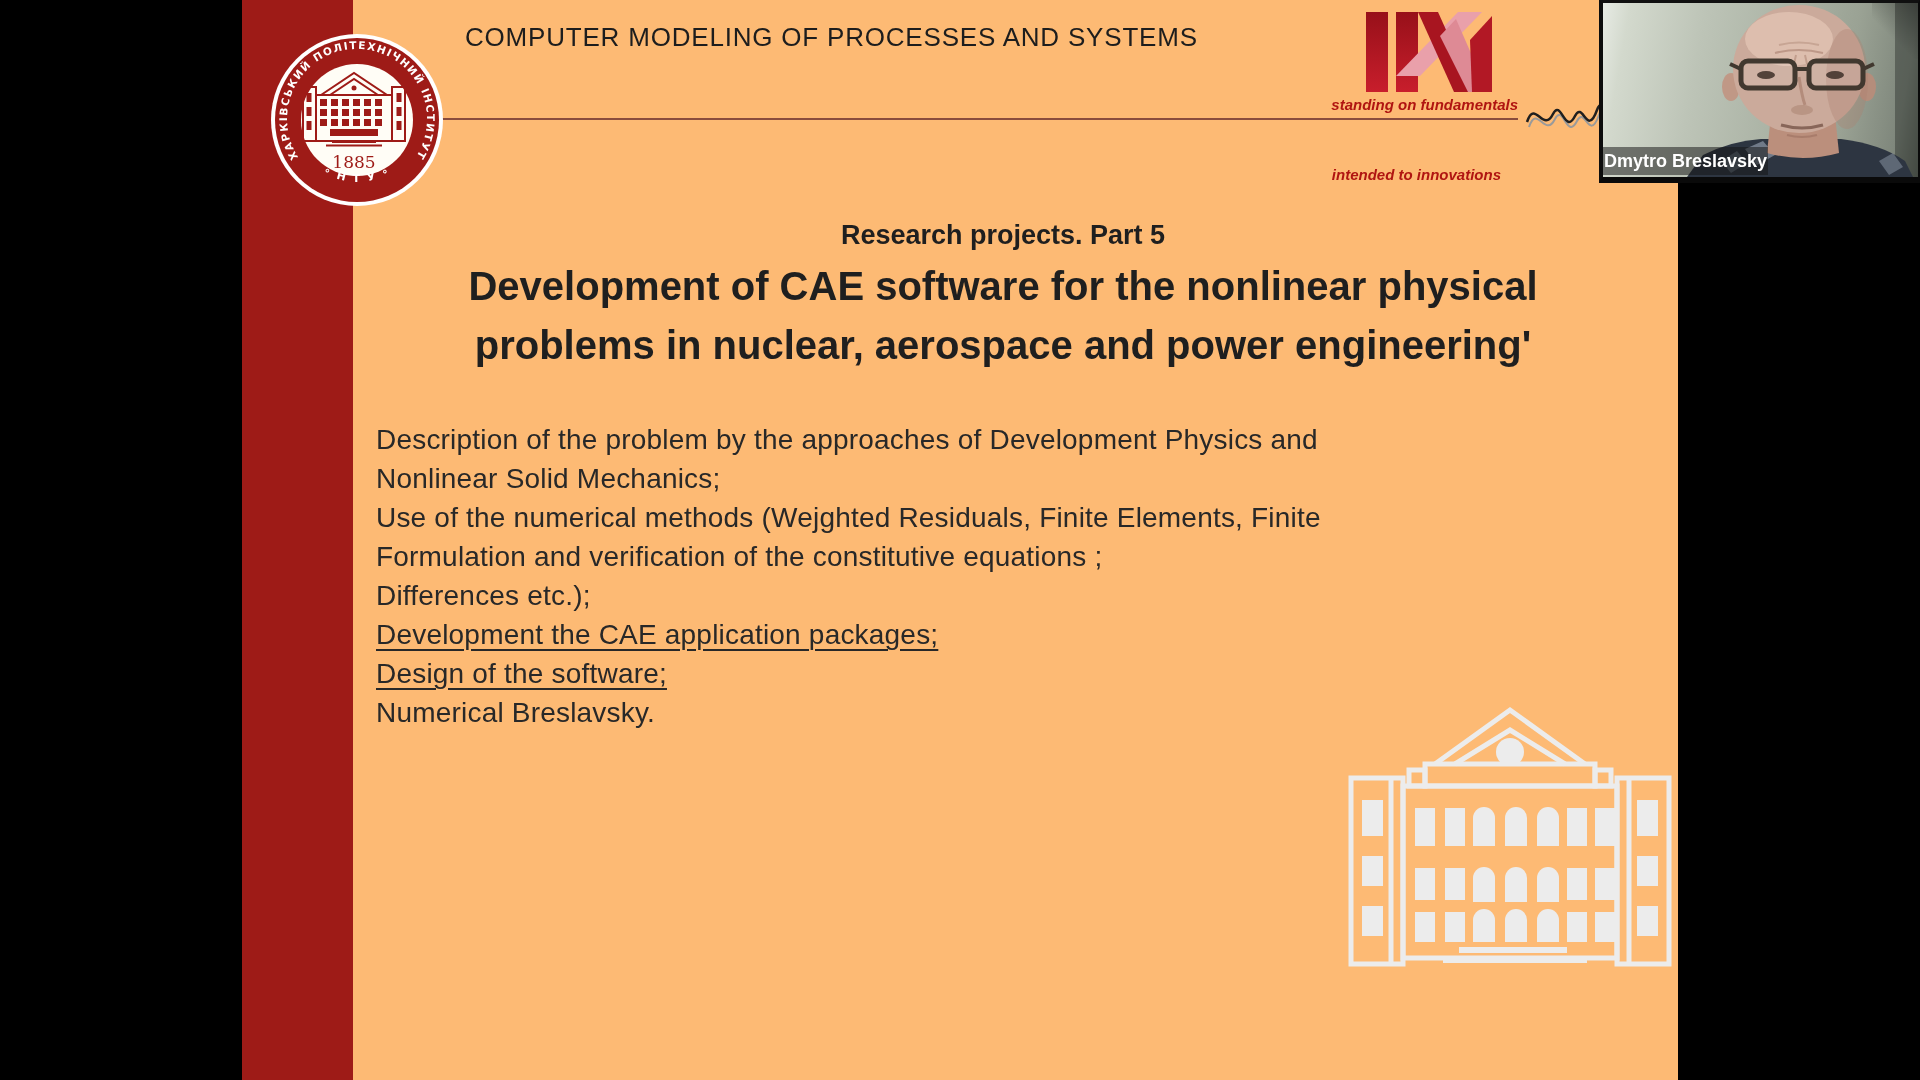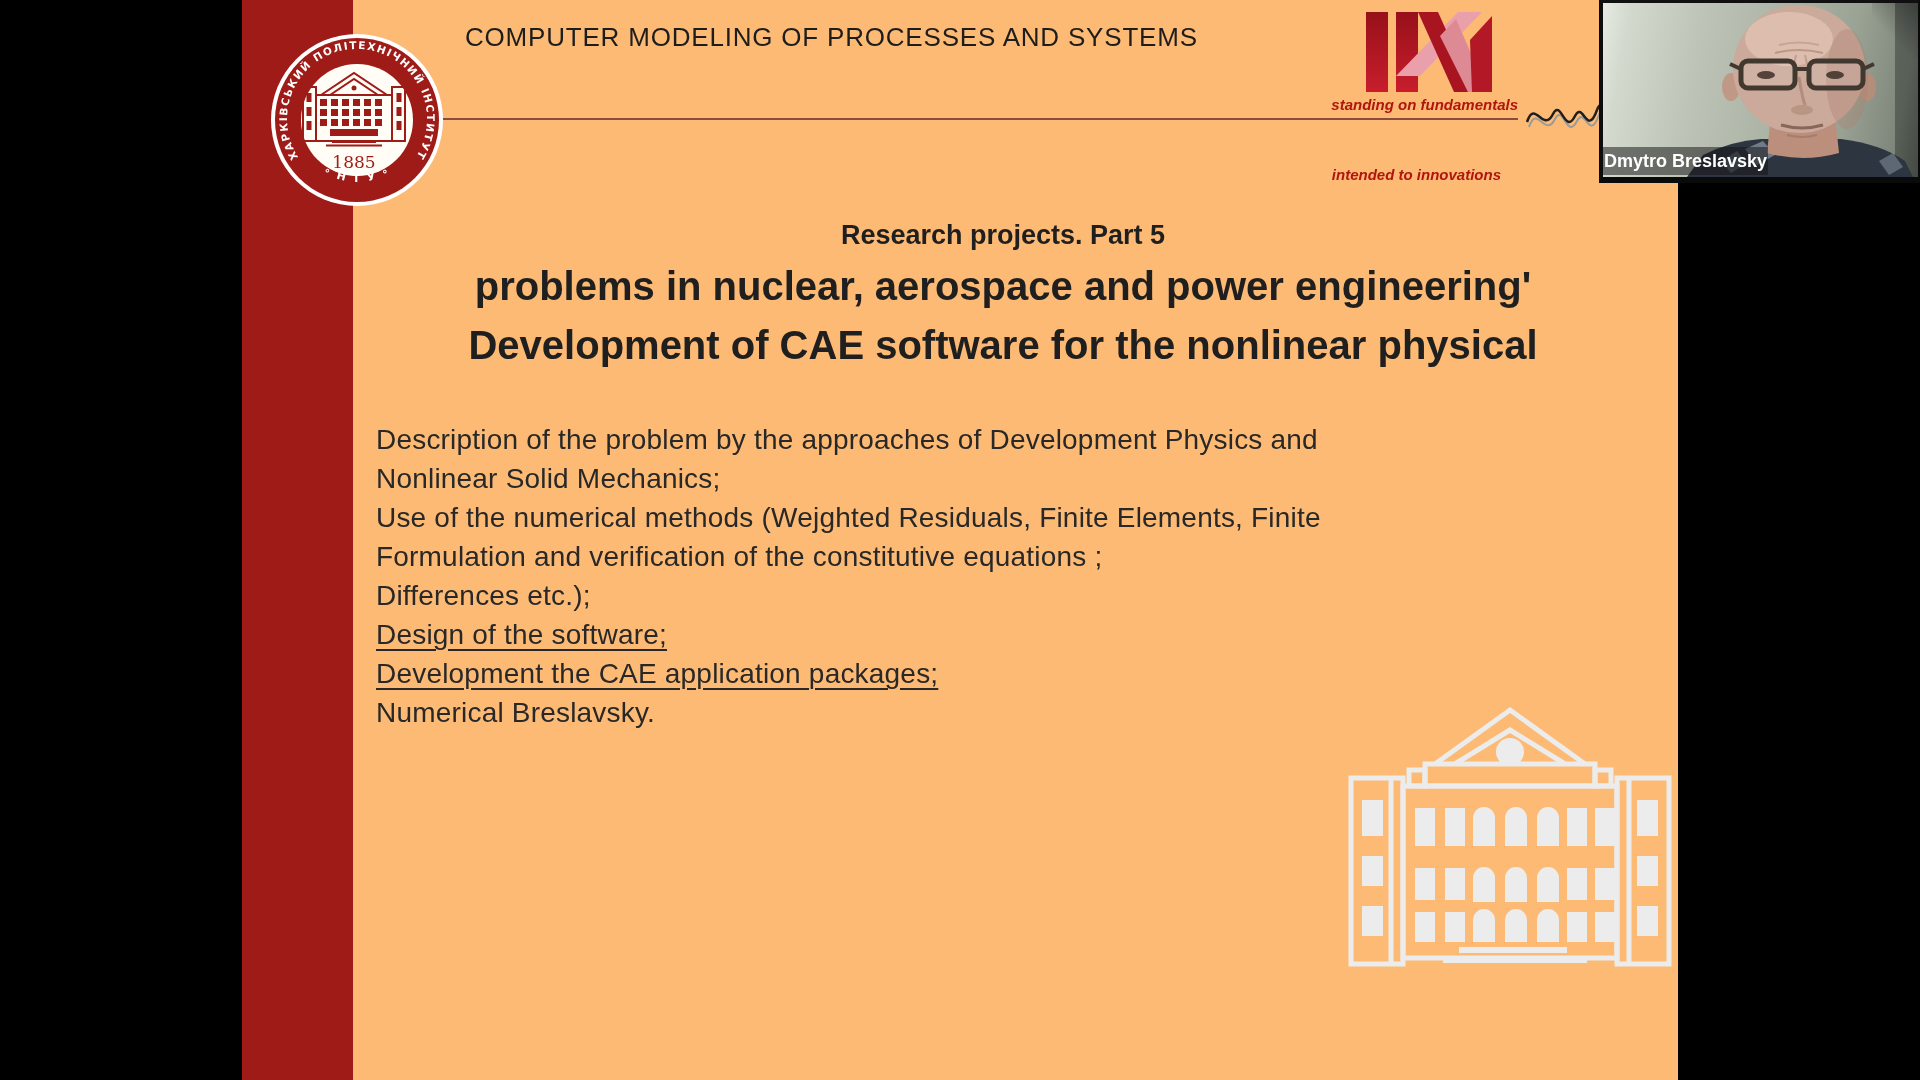--- a/index.html
+++ b/index.html
@@ -96,33 +96,33 @@
     <div class="tagline bottom">intended to innovations</div>
 
     <svg class="squiggle" width="96" height="72" viewBox="0 0 96 72">
       <path d="M4,44 C12,20 20,56 30,36 C38,20 42,58 52,38 C60,22 64,60 74,32 C80,16 88,44 93,28" stroke="#9a9a9a" stroke-width="2" fill="none" transform="translate(2,5)"></path>
       <path d="M4,44 C12,20 20,56 30,36 C38,20 42,58 52,38 C60,22 64,60 74,32 C80,16 88,44 93,28" stroke="#1f1f1f" stroke-width="2.5" fill="none"></path>
     </svg>
 
     <div class="title-block">
       <div class="subtitle">Research projects. Part 5</div>
       <div class="main-title">
+        <div>Development of CAE software for the nonlinear physical</div>
         <div>problems in nuclear, aerospace and power engineering'</div>
-        <div>Development of CAE software for the nonlinear physical</div>
       </div>
     </div>
 
     <div class="body-block">
       <div class="body-line">Description of the problem by the approaches of Development Physics and</div>
       <div class="body-line">Nonlinear Solid Mechanics;</div>
       <div class="body-line">Use of the numerical methods (Wejghted Residuals, Finite Elements, Finite</div>
       <div class="body-line">Formulation and verification of the constitutive equations ;</div>
       <div class="body-line">Differences etc.);</div>
+      <div class="body-line underlined">Development the CAE application packages;</div>
       <div class="body-line underlined">Design of the software;</div>
-      <div class="body-line underlined">Development the CAE application packages;</div>
       <div class="body-line">Numerical Breslavsky.</div>
     </div>
 
     <svg class="watermark" width="326" height="262" viewBox="0 0 326 262">
       <g stroke="#ececec" stroke-width="5" fill="none">
         <rect x="4" y="72" width="52" height="186"></rect>
         <line x1="44" y1="72" x2="44" y2="258"></line>
         <rect x="270" y="72" width="52" height="186"></rect>
         <line x1="282" y1="72" x2="282" y2="258"></line>
         <rect x="56" y="80" width="214" height="172"></rect>

